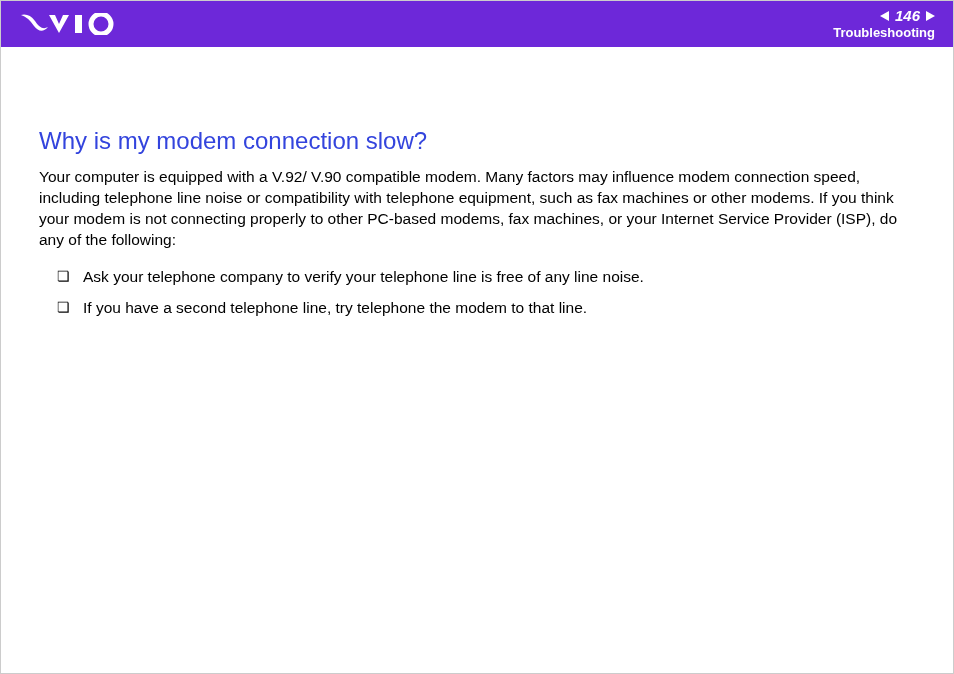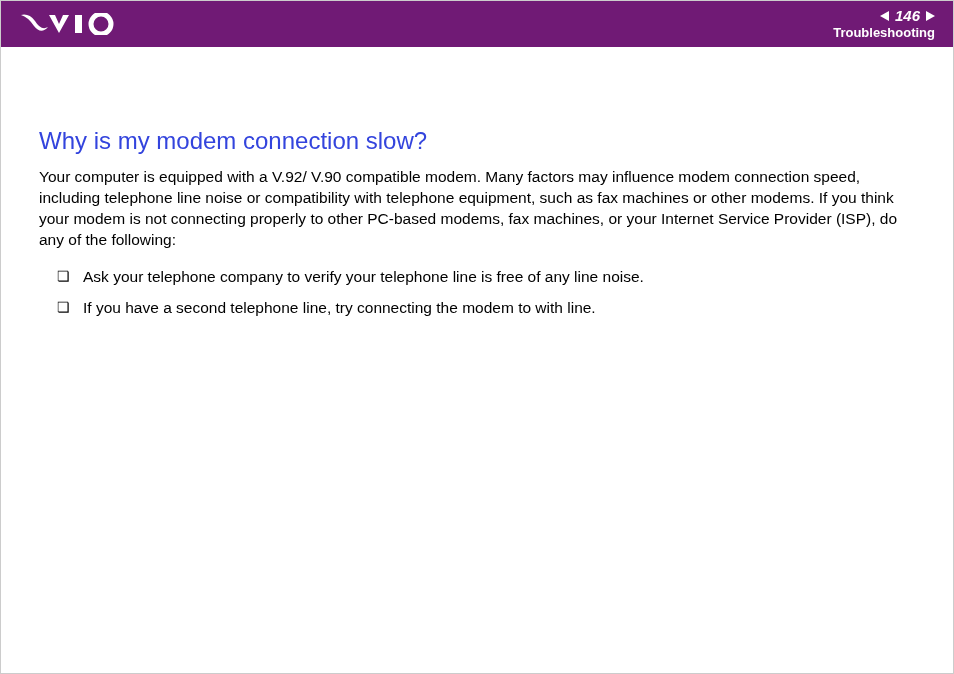--- a/index.html
+++ b/index.html
@@ -7,21 +7,21 @@
     margin: 0;
     padding: 0;
     width: 954px;
     height: 674px;
     font-family: Arial, Helvetica, sans-serif;
     background: #fff;
     position: relative;
     border: 1px solid #ccc;
   }
   .header {
-    background: #701a75;
+    background: #6d28d9;
     height: 46px;
     display: flex;
     align-items: center;
     justify-content: space-between;
     padding: 0 18px 0 20px;
     color: #fff;
   }
   .logo svg { display:block }
   .header-right {
     display: flex;
@@ -109,15 +109,15 @@
     </div>
     <div class="section-name">Troubleshooting</div>
   </div>
 </div>
 
 <div class="content">
   <h1>Why is my modem connection slow?</h1>
   <p class="intro">Your computer is equipped with a V.92/ V.90 compatible modem. Many factors may influence modem connection speed, including telephone line noise or compatibility with telephone equipment, such as fax machines or other modems. If you think your modem is not connecting properly to other PC-based modems, fax machines, or your Internet Service Provider (ISP), do any of the following:</p>
   <ul class="bullets">
     <li>Ask your telephone company to verify your telephone line is free of any line noise.</li>
-    <li>If you have a second telephone line, try connecting the modem to with line.</li>
+    <li>If you have a second telephone line, try telephone the modem to that line.</li>
   </ul>
 </div>
 
 </body></html>

